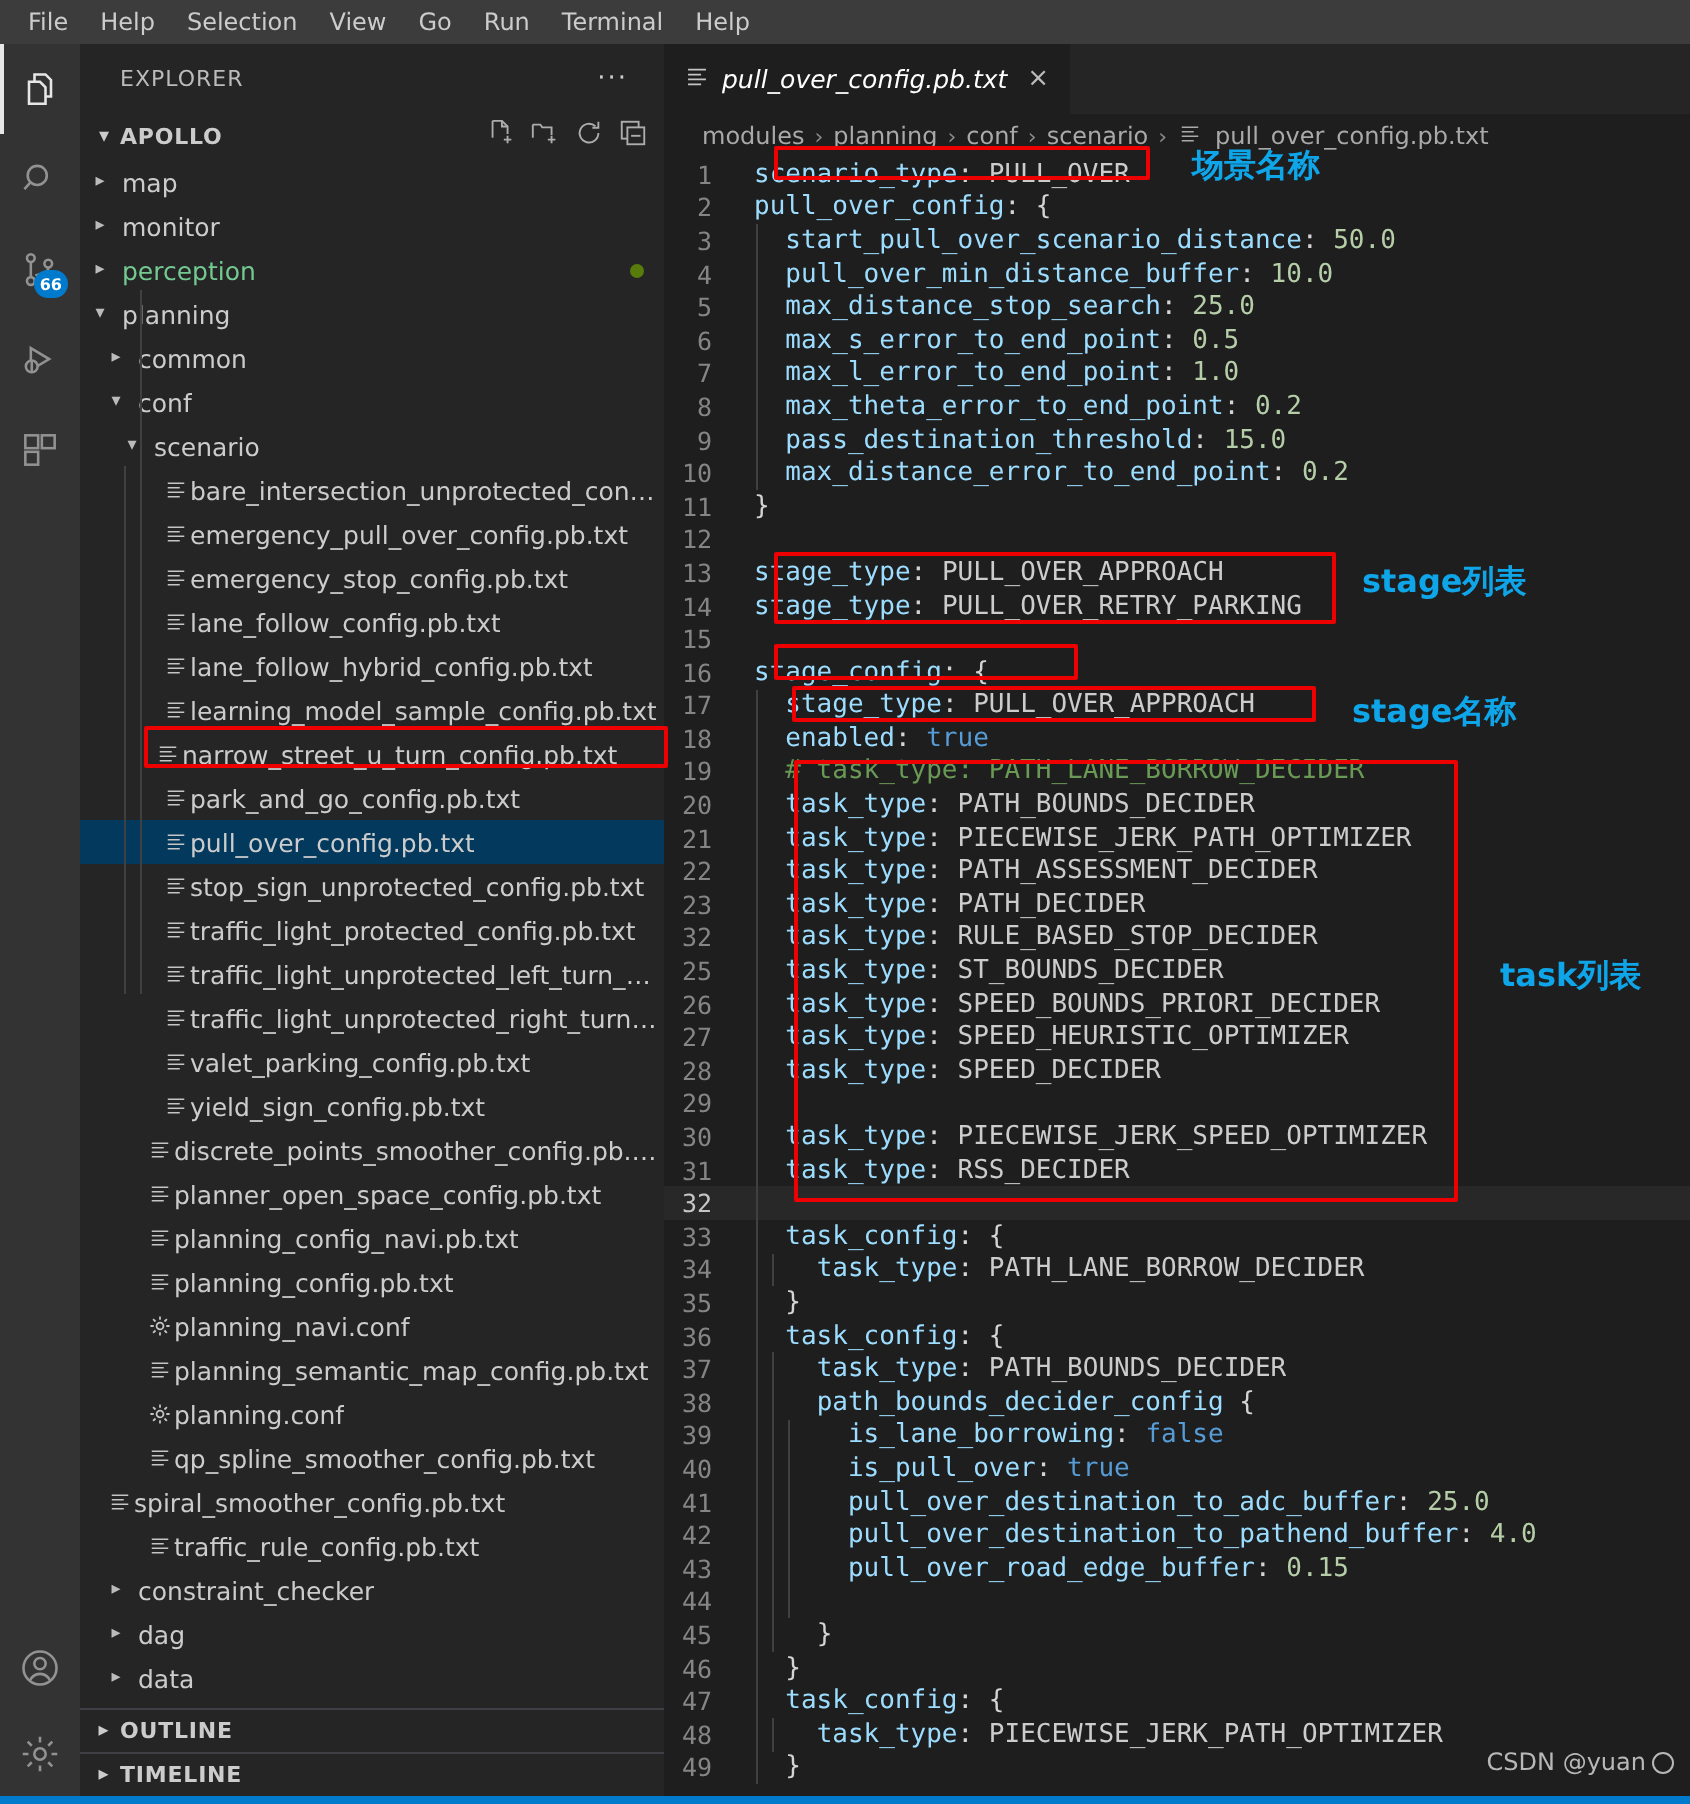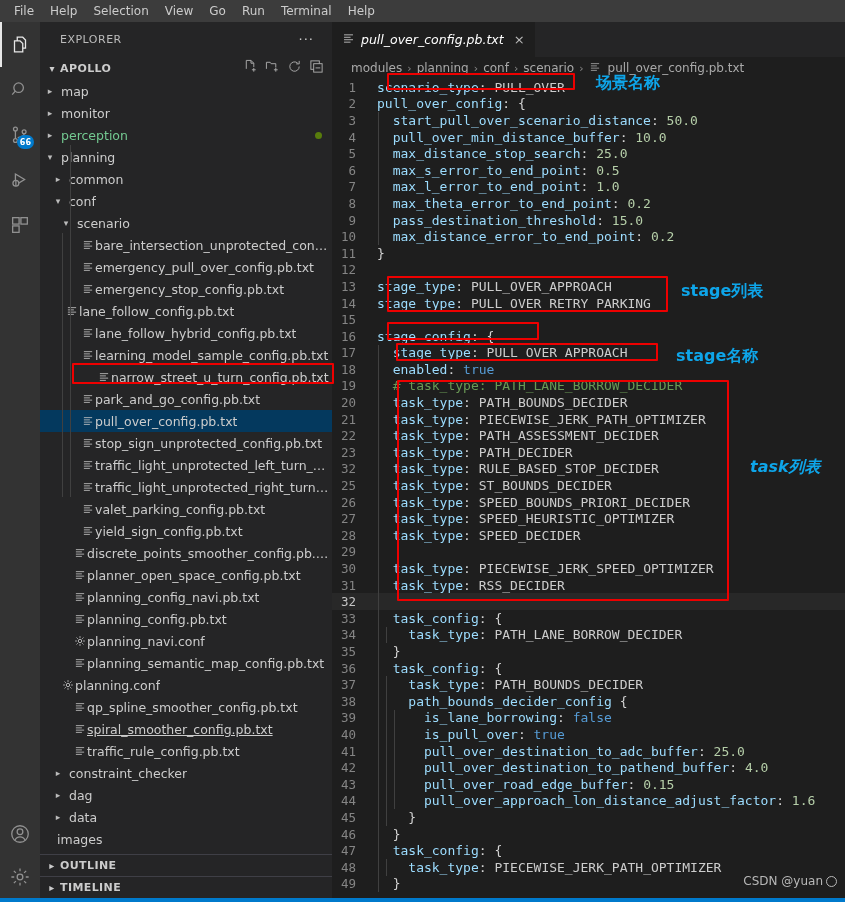--- a/index.html
+++ b/index.html
@@ -364,21 +364,21 @@
         </div>
         <div class="trow file" style="padding-left: 28px;">
           <span class="arrow"></span>
           <span class="fico">
             <svg width="12" height="12" viewBox="0 0 16 16" fill="none" stroke="#c5c5c5" stroke-width="1.1">
               <path d="M2.5 3.5h11M2.5 6.5h8M2.5 9.5h11M2.5 12.5h8"></path>
             </svg>
           </span>
           <span class="lbl">emergency_stop_config.pb.txt</span>
         </div>
-        <div class="trow file" style="padding-left: 12px;">
+        <div class="trow file" style="padding-left: 28px;">
           <span class="arrow"></span>
           <span class="fico">
             <svg width="12" height="12" viewBox="0 0 16 16" fill="none" stroke="#c5c5c5" stroke-width="1.1">
               <path d="M2.5 3.5h11M2.5 6.5h8M2.5 9.5h11M2.5 12.5h8"></path>
             </svg>
           </span>
           <span class="lbl">lane_follow_config.pb.txt</span>
         </div>
         <div class="trow file" style="padding-left: 28px;">
           <span class="arrow"></span>
@@ -391,21 +391,21 @@
         </div>
         <div class="trow file" style="padding-left: 28px;">
           <span class="arrow"></span>
           <span class="fico">
             <svg width="12" height="12" viewBox="0 0 16 16" fill="none" stroke="#c5c5c5" stroke-width="1.1">
               <path d="M2.5 3.5h11M2.5 6.5h8M2.5 9.5h11M2.5 12.5h8"></path>
             </svg>
           </span>
           <span class="lbl">learning_model_sample_config.pb.txt</span>
         </div>
-        <div class="trow file" style="padding-left: 44px; align-items: center;">
+        <div class="trow file" style="padding-left: 24px; align-items: center;">
           <span class="arrow"></span>
           <span class="fico">
             <svg width="12" height="12" viewBox="0 0 16 16" fill="none" stroke="#c5c5c5" stroke-width="1.1">
               <path d="M2.5 3.5h11M2.5 6.5h8M2.5 9.5h11M2.5 12.5h8"></path>
             </svg>
           </span>
           <span class="lbl">narrow_street_u_turn_config.pb.txt</span>
         </div>
         <div class="trow file" style="padding-left: 28px;">
           <span class="arrow"></span>
@@ -426,20 +426,29 @@
           <span class="lbl">pull_over_config.pb.txt</span>
         </div>
         <div class="trow file" style="padding-left: 28px;">
           <span class="arrow"></span>
           <span class="fico">
             <svg width="12" height="12" viewBox="0 0 16 16" fill="none" stroke="#c5c5c5" stroke-width="1.1">
               <path d="M2.5 3.5h11M2.5 6.5h8M2.5 9.5h11M2.5 12.5h8"></path>
             </svg>
           </span>
           <span class="lbl">stop_sign_unprotected_config.pb.txt</span>
+        </div>
+        <div class="trow file" style="padding-left: 28px;">
+          <span class="arrow"></span>
+          <span class="fico">
+            <svg width="12" height="12" viewBox="0 0 16 16" fill="none" stroke="#c5c5c5" stroke-width="1.1">
+              <path d="M2.5 3.5h11M2.5 6.5h8M2.5 9.5h11M2.5 12.5h8"></path>
+            </svg>
+          </span>
+          <span class="lbl">traffic_light_protected_config.pb.txt</span>
         </div>
         <div class="trow file" style="padding-left: 28px;">
           <span class="arrow"></span>
           <span class="fico">
             <svg width="12" height="12" viewBox="0 0 16 16" fill="none" stroke="#c5c5c5" stroke-width="1.1">
               <path d="M2.5 3.5h11M2.5 6.5h8M2.5 9.5h11M2.5 12.5h8"></path>
             </svg>
           </span>
           <span class="lbl">traffic_light_unprotected_left_turn_con...</span>
         </div>
@@ -518,40 +527,40 @@
         </div>
         <div class="trow file" style="padding-left: 20px;">
           <span class="arrow"></span>
           <span class="fico">
             <svg width="12" height="12" viewBox="0 0 16 16" fill="none" stroke="#c5c5c5" stroke-width="1.1">
               <path d="M2.5 3.5h11M2.5 6.5h8M2.5 9.5h11M2.5 12.5h8"></path>
             </svg>
           </span>
           <span class="lbl">planning_semantic_map_config.pb.txt</span>
         </div>
-        <div class="trow file" style="padding-left: 8px;">
+        <div class="trow file" style="padding-left: 20px;">
           <span class="arrow"></span>
           <span class="fico">
             <svg width="12" height="12" viewBox="0 0 16 16" fill="none" stroke="#c5c5c5" stroke-width="1.2">
               <circle cx="8" cy="8" r="2.3"></circle>
               <path d="M8 1.6v2.2M8 12.2v2.2M1.6 8h2.2M12.2 8h2.2M3.4 3.4l1.6 1.6M11 11l1.6 1.6M12.6 3.4L11 5M5 11l-1.6 1.6"></path>
             </svg>
           </span>
           <span class="lbl">planning.conf</span>
         </div>
         <div class="trow file" style="padding-left: 20px; text-align: right;">
           <span class="arrow"></span>
           <span class="fico">
             <svg width="12" height="12" viewBox="0 0 16 16" fill="none" stroke="#c5c5c5" stroke-width="1.1">
               <path d="M2.5 3.5h11M2.5 6.5h8M2.5 9.5h11M2.5 12.5h8"></path>
             </svg>
           </span>
           <span class="lbl">qp_spline_smoother_config.pb.txt</span>
         </div>
-        <div class="trow file" style="padding-left: 20px; text-decoration: underline;">
+        <div class="trow file" style="">
           <span class="arrow"></span>
           <span class="fico">
             <svg width="12" height="12" viewBox="0 0 16 16" fill="none" stroke="#c5c5c5" stroke-width="1.1">
               <path d="M2.5 3.5h11M2.5 6.5h8M2.5 9.5h11M2.5 12.5h8"></path>
             </svg>
           </span>
           <span class="lbl">spiral_smoother_config.pb.txt</span>
         </div>
         <div class="trow file" style="padding-left: 20px;">
           <span class="arrow"></span>
@@ -661,21 +670,21 @@
         <div class="cline"><span class="lnum">34</span><span class="iguide" style="left:46px"></span><span class="iguide" style="left:53.82px"></span><span class="ctext">    <span class="k-ident">task_type</span><span class="k-key">:</span> <span class="k-val">PATH_LANE_BORROW_DECIDER</span></span></div>
         <div class="cline"><span class="lnum">35</span><span class="iguide" style="left:46px"></span><span class="ctext">  <span class="k-brace">}</span></span></div>
         <div class="cline"><span class="lnum">36</span><span class="iguide" style="left:46px"></span><span class="ctext">  <span class="k-ident">task_config</span><span class="k-key">:</span> <span class="k-brace">{</span></span></div>
         <div class="cline"><span class="lnum">37</span><span class="iguide" style="left:46px"></span><span class="iguide" style="left:53.82px"></span><span class="ctext">    <span class="k-ident">task_type</span><span class="k-key">:</span> <span class="k-val">PATH_BOUNDS_DECIDER</span></span></div>
         <div class="cline"><span class="lnum">38</span><span class="iguide" style="left:46px"></span><span class="iguide" style="left:53.82px"></span><span class="ctext">    <span class="k-ident">path_bounds_decider_config</span><span class="k-key"></span> <span class="k-brace">{</span></span></div>
         <div class="cline"><span class="lnum">39</span><span class="iguide" style="left:46px"></span><span class="iguide" style="left:53.82px"></span><span class="iguide" style="left:61.64px"></span><span class="ctext">      <span class="k-ident">is_lane_borrowing</span><span class="k-key">:</span> <span class="k-bool">false</span></span></div>
         <div class="cline"><span class="lnum">40</span><span class="iguide" style="left:46px"></span><span class="iguide" style="left:53.82px"></span><span class="iguide" style="left:61.64px"></span><span class="ctext">      <span class="k-ident">is_pull_over</span><span class="k-key">:</span> <span class="k-bool">true</span></span></div>
         <div class="cline"><span class="lnum">41</span><span class="iguide" style="left:46px"></span><span class="iguide" style="left:53.82px"></span><span class="iguide" style="left:61.64px"></span><span class="ctext">      <span class="k-ident">pull_over_destination_to_adc_buffer</span><span class="k-key">:</span> <span class="k-num">25.0</span></span></div>
         <div class="cline"><span class="lnum">42</span><span class="iguide" style="left:46px"></span><span class="iguide" style="left:53.82px"></span><span class="iguide" style="left:61.64px"></span><span class="ctext">      <span class="k-ident">pull_over_destination_to_pathend_buffer</span><span class="k-key">:</span> <span class="k-num">4.0</span></span></div>
         <div class="cline"><span class="lnum">43</span><span class="iguide" style="left:46px"></span><span class="iguide" style="left:53.82px"></span><span class="iguide" style="left:61.64px"></span><span class="ctext">      <span class="k-ident">pull_over_road_edge_buffer</span><span class="k-key">:</span> <span class="k-num">0.15</span></span></div>
-        <div class="cline"><span class="lnum">44</span><span class="iguide" style="left:46px"></span><span class="iguide" style="left:53.82px"></span><span class="iguide" style="left:61.64px"></span><span class="ctext">      <span class="k-ident">pull_over_approach_lon_distance_adjust_factor</span><span class="k-key">:</span> <span class="k-num">1.6</span></span></div>
+        <div class="cline"><span class="lnum">44</span><span class="iguide" style="left:46px"></span><span class="iguide" style="left:53.82px"></span><span class="iguide" style="left:61.64px"></span></div>
         <div class="cline"><span class="lnum">45</span><span class="iguide" style="left:46px"></span><span class="iguide" style="left:53.82px"></span><span class="ctext">    <span class="k-brace">}</span></span></div>
         <div class="cline"><span class="lnum">46</span><span class="iguide" style="left:46px"></span><span class="ctext">  <span class="k-brace">}</span></span></div>
         <div class="cline"><span class="lnum">47</span><span class="iguide" style="left:46px"></span><span class="ctext">  <span class="k-ident">task_config</span><span class="k-key">:</span> <span class="k-brace">{</span></span></div>
         <div class="cline"><span class="lnum">48</span><span class="iguide" style="left:46px"></span><span class="iguide" style="left:53.82px"></span><span class="ctext">    <span class="k-ident">task_type</span><span class="k-key">:</span> <span class="k-val">PIECEWISE_JERK_PATH_OPTIMIZER</span></span></div>
         <div class="cline"><span class="lnum">49</span><span class="iguide" style="left:46px"></span><span class="ctext">  <span class="k-brace">}</span></span></div>
       </div>
 
     <div id="watermark">
       <span>CSDN @yuan</span>
       <span id="wm-circle"></span>
@@ -687,13 +696,13 @@
 
 <div class="redbox" style="left: 72px; top: 363px; width: 262px; height: 21px;"></div>
 <div class="redbox" style="left: 387px; top: 73px; width: 188px; height: 17px;"></div>
 <div class="redtext" style="left: 596px; top: 73px;">场景名称</div>
 <div class="redbox" style="left: 387px; top: 276px; width: 281px; height: 36px;"></div>
 <div class="redtext" style="left: 681px; top: 281px;">stage列表</div>
 <div class="redbox" style="left: 387px; top: 322px; width: 152px; height: 18px;"></div>
 <div class="redbox" style="left: 396px; top: 343px; width: 262px; height: 18px;"></div>
 <div class="redtext" style="left: 676px; top: 346px;">stage名称</div>
 <div class="redbox" style="left: 397px; top: 380px; width: 332px; height: 221px;"></div>
-<div class="redtext" style="left: 750px; top: 457px; font-style: italic;">task列表</div>
+<div class="redtext" style="left: 750px; top: 478px;">task列表</div>
 
 </body></html>

